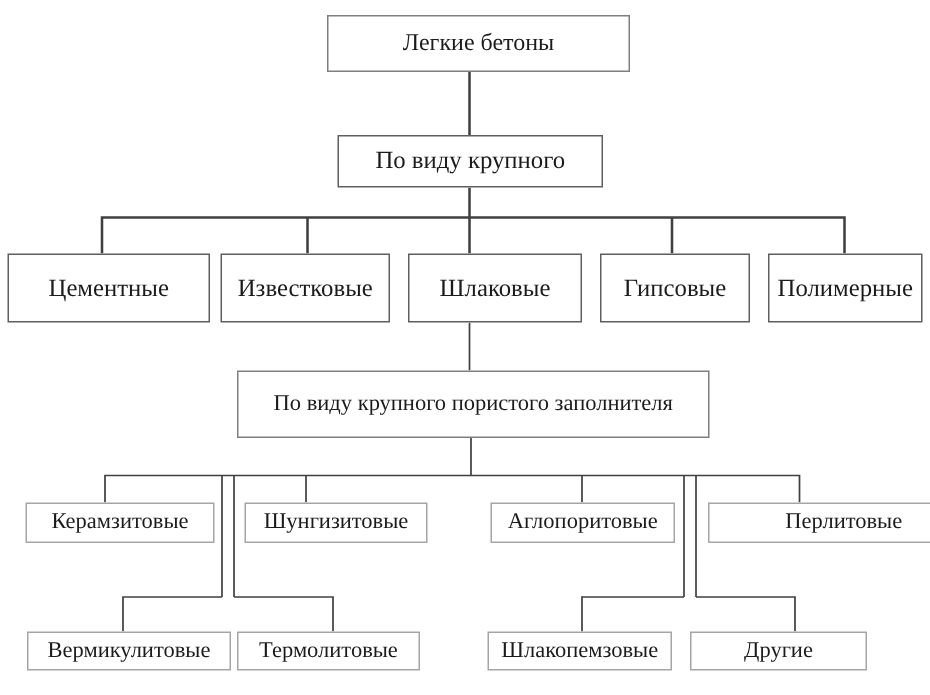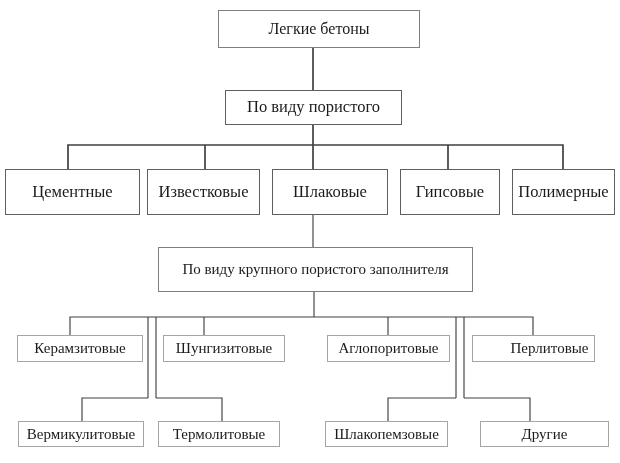--- a/index.html
+++ b/index.html
@@ -66,33 +66,33 @@
       <path d="M464 317 L464 398"></path>
       <path d="M148 398 L82 398 L82 421"></path>
       <path d="M156 398 L222 398 L222 421"></path>
       <path d="M456 398 L388 398 L388 421"></path>
       <path d="M464 398 L530 398 L530 421"></path>
     </g>
   </svg>
 
   <div class="node b-mid fz-title" style="left:218px;top:10px;width:202px;height:38px;">Легкие бетоны</div>
 
-  <div class="node b-dark fz-l1" style="left:225px;top:90px;width:177px;height:35px;">По виду пористого</div>
+  <div class="node b-dark fz-l1" style="left:225px;top:90px;width:177px;height:35px;">По виду крупного</div>
 
   <div class="node b-dark fz-l1" style="left:5px;top:169px;width:135px;height:46px;">Цементные</div>
   <div class="node b-dark fz-l1" style="left:147px;top:169px;width:113px;height:46px;">Известковые</div>
   <div class="node b-dark fz-l1" style="left:272px;top:169px;width:116px;height:46px;">Шлаковые</div>
   <div class="node b-dark fz-l1" style="left:400px;top:169px;width:100px;height:46px;">Гипсовые</div>
   <div class="node b-mid fz-l2" style="left:158px;top:247px;width:315px;height:45px;">По виду крупного пористого заполнителя</div>
 
   <div class="node b-dark fz-l1" style="left:512px;top:169px;width:103px;height:46px;">Полимерные</div>
 
   <div class="node b-light fz-l2" style="left:17px;top:335px;width:126px;height:27px;">Керамзитовые</div>
   <div class="node b-light fz-l2" style="left:163px;top:335px;width:122px;height:27px;">Шунгизитовые</div>
   <div class="node b-light fz-l2" style="left:327px;top:335px;width:123px;height:27px;">Аглопоритовые</div>
-  <div class="node b-light fz-l2" style="left:472px;top:335px;width:123px;height:27px;padding-left:32px;">Перлитовые</div>
+  <div class="node b-light fz-l2" style="left:472px;top:335px;width:149px;height:27px;padding-left:32px;">Перлитовые</div>
 
-  <div class="node b-light fz-l2" style="left:18px;top:421px;width:126px;height:26px;">Вермикулитовые</div>
+  <div class="node b-light fz-l2" style="left:18px;top:421px;width:136px;height:26px;">Вермикулитовые</div>
   <div class="node b-light fz-l2" style="left:158px;top:421px;width:122px;height:26px;">Термолитовые</div>
   <div class="node b-light fz-l2" style="left:325px;top:421px;width:123px;height:26px;">Шлакопемзовые</div>
-  <div class="node b-light fz-l2" style="left:480px;top:421px;width:129px;height:26px;">Другие</div>
+  <div class="node b-light fz-l2" style="left:460px;top:421px;width:118px;height:26px;">Другие</div>
 
 </div>
 
 </body></html>

